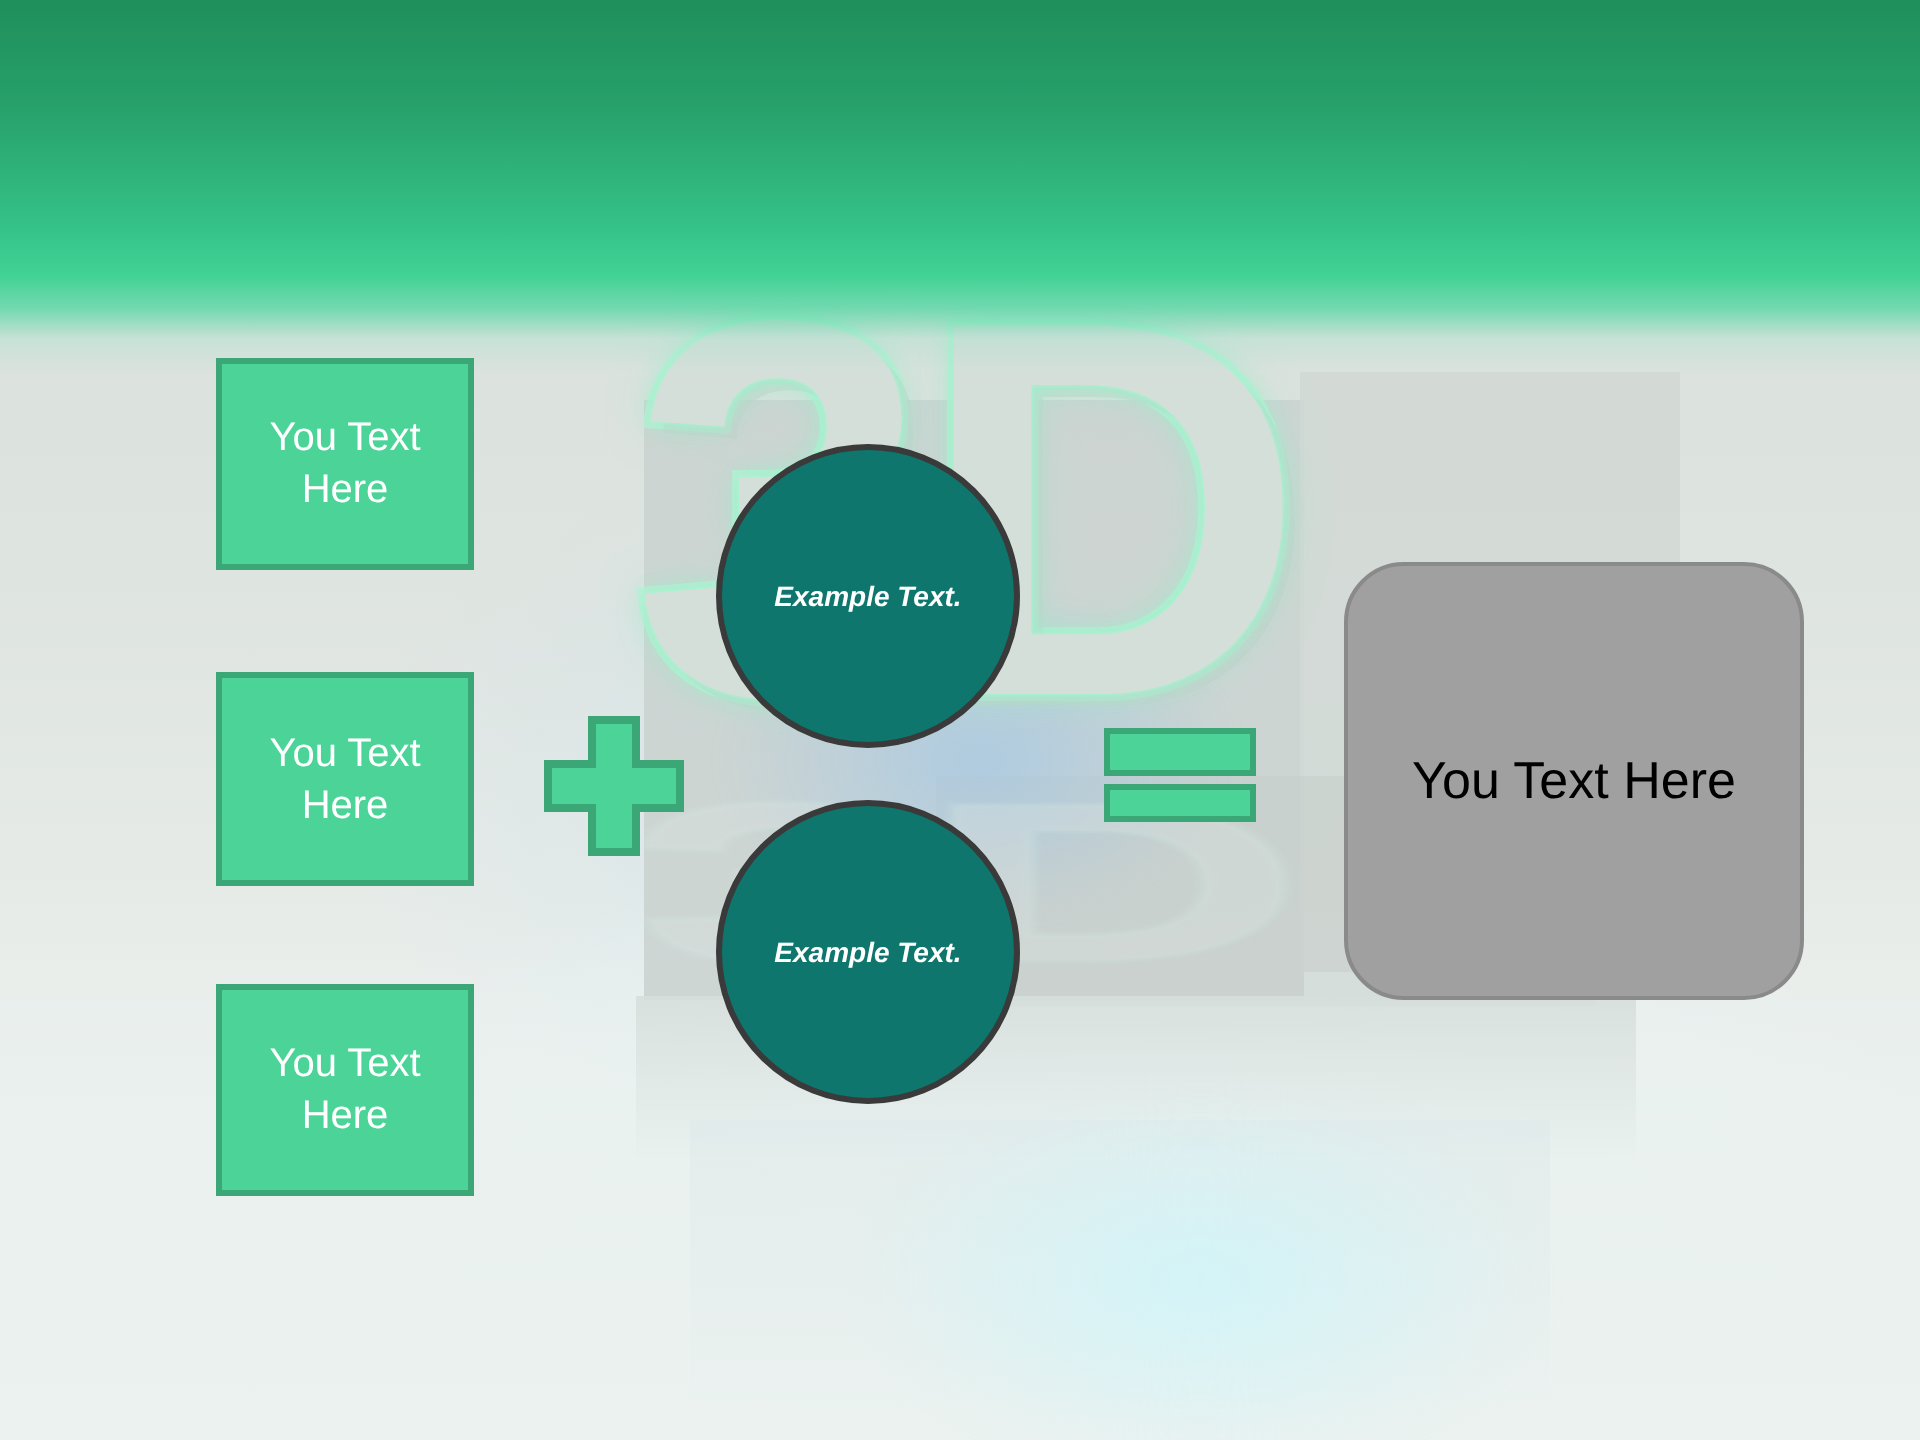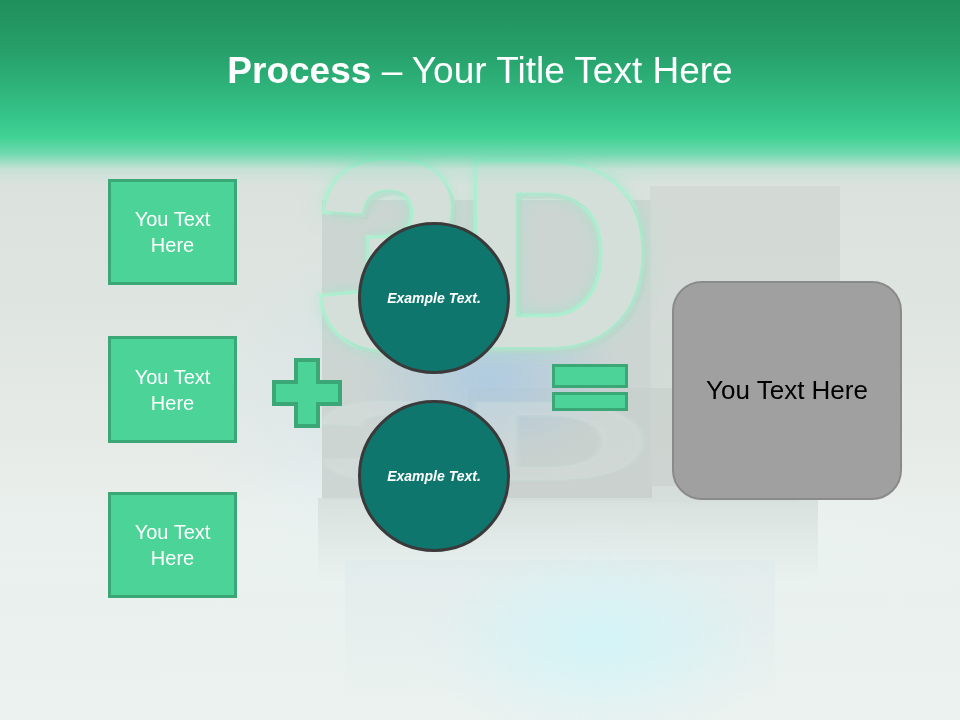--- a/index.html
+++ b/index.html
@@ -203,23 +203,20 @@
   <div class="slab s3"></div>
   <div class="glow-blue"></div>
   <div class="word3d">3D</div>
   <div class="word3d-reflect">3D</div>
   <div class="reflect-fade"></div>
   <div class="slab s4"></div>
   <div class="slab s5"></div>
   <div class="glow-cyan"></div>
 
   <div class="header"></div>
-  <div class="title">
-    <span class="strong">Process </span><span class="light">– Your Title Text Here</span>
-  </div>
 
   <div class="gbox b1">
     <span>You Text Here</span>
   </div>
   <div class="gbox b2">
     <span>You Text Here</span>
   </div>
   <div class="gbox b3">
     <span>You Text Here</span>
   </div>

